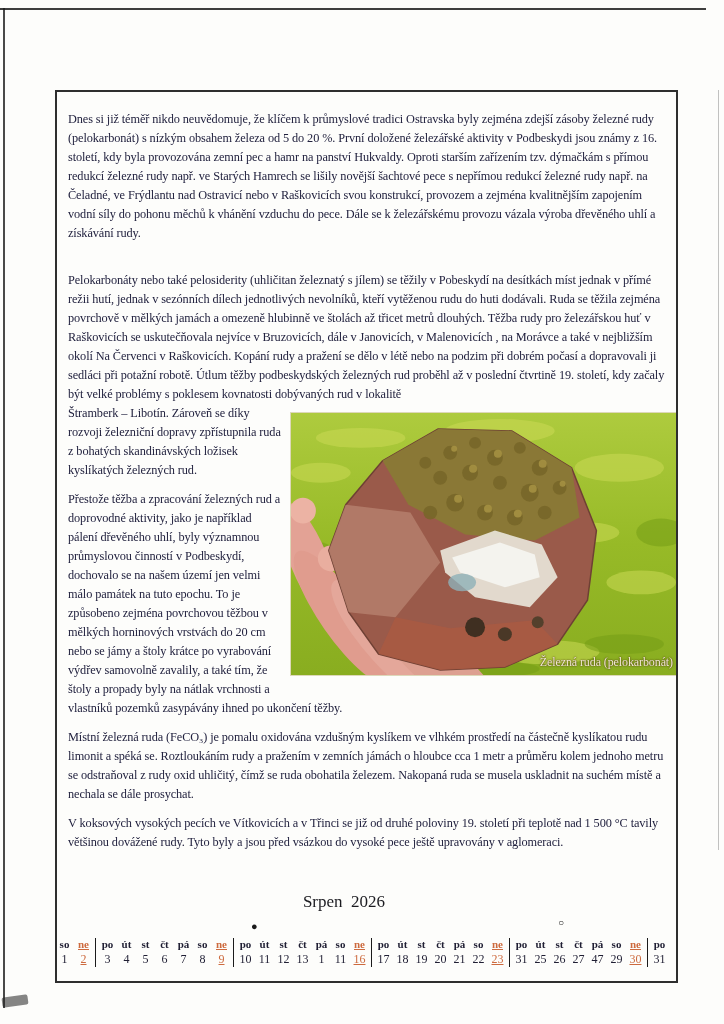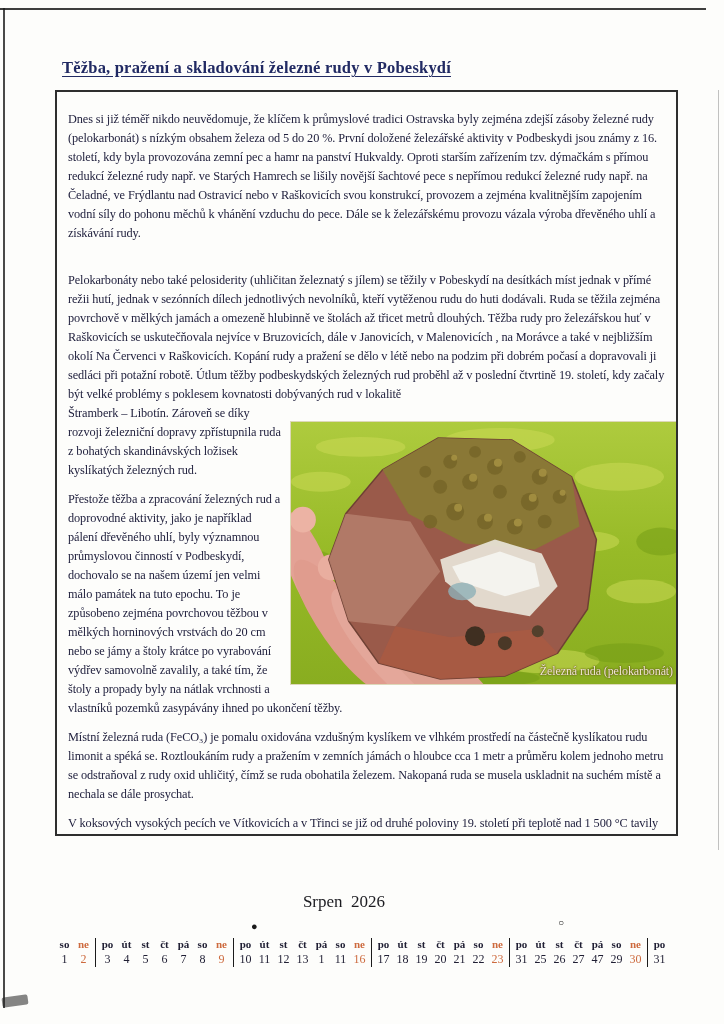--- a/index.html
+++ b/index.html
@@ -20,31 +20,31 @@
   .scan-right{position:absolute;right:5px;top:90px;width:1px;height:760px;background:#9a9a9a;opacity:.6;}
   .scan-corner{position:absolute;left:2px;top:996px;width:26px;height:10px;background:#222;opacity:.55;border-radius:2px;transform:rotate(-8deg);}
 
   .title{
     position:absolute; left:62px; top:58px;
     font-size:16.5px; font-weight:700; color:var(--title);
     text-decoration:underline; text-underline-offset:3px;
     letter-spacing:.2px;
   }
   .textbox{
-    position:absolute; left:55px; top:90px; width:623px; height:746px;
+    position:absolute; left:55px; top:90px; width:623px; height:893px;
     border:2px solid var(--box_border);
     padding:18px 11px 0 11px; overflow:hidden;
     font-size:12.3px; line-height:19px; text-align:left;
     letter-spacing:-0.1px;
   }
   .para{margin:0 0 10px 0;}
   .para.tight{margin-bottom:0;margin-top:28px;}
   figure.photo{
     float:right; width:389px; height:262px;
-    margin:18px -15px 6px 9px; position:relative;
+    margin:9px -15px 6px 9px; position:relative;
     outline:1px solid rgba(190,180,120,.5);
   }
   figure.photo svg{display:block;width:100%;height:100%;}
   .caption{
     position:absolute; right:7px; bottom:3px;
     font-size:12px; color:var(--caption);
     text-shadow:0 0 2px rgba(80,55,20,.9), 0 0 1px rgba(80,55,20,.9);
   }
   .month-title{
     position:absolute; left:0; right:0; top:892px;
@@ -57,32 +57,31 @@
   }
   .moon{position:absolute; color:#1a1a1a; line-height:1;}
   .new-moon{left:198px; top:-17px; font-size:11px;}
   .full-moon{left:505px; top:-20px; font-size:10px;}
   .weeks{display:flex; align-items:stretch;}
   .week{display:flex; padding:0 2px; border-right:1.6px solid #1b1b1b;}
   .week:last-child{border-right:none;}
   .day{width:19px; text-align:center; color:var(--cal_text);}
   .day .dow{font-size:11px; font-weight:700; line-height:13px;}
   .day .num{font-size:12px; font-weight:400; line-height:16px;}
-  .day.sun .dow, .day.sun .num{color:var(--sunday);}
+  .day.sun .dow, .day.sun .num{color:var(--sunday);text-decoration:underline;}
 </style>
 </head>
 <body>
 
 <div class="page">
   <div class="scan-top"></div>
   <div class="scan-left"></div>
   <div class="scan-right"></div>
   <div class="scan-corner"></div>
 
-  <h1 class="title">Těžba, pražení a skladování železné rudy v Pobeskydí</h1>
 
   <div class="textbox">
     <p class="para">Dnes si již téměř nikdo neuvědomuje, že klíčem k průmyslové tradici Ostravska byly zejména zdejší zásoby železné rudy (pelokarbonát) s nízkým obsahem železa od 5 do 20 %. První doložené železářské aktivity v Podbeskydi jsou známy z 16. století, kdy byla provozována zemní pec a hamr na panství Hukvaldy. Oproti starším zařízením tzv. dýmačkám s přímou redukcí železné rudy např. ve Starých Hamrech se lišily novější šachtové pece s nepřímou redukcí železné rudy např. na Čeladné, ve Frýdlantu nad Ostravicí nebo v Raškovicích svou konstrukcí, provozem a zejména kvalitnějším zapojením vodní síly do pohonu měchů k vhánění vzduchu do pece. Dále se k železářskému provozu vázala výroba dřevěného uhlí a získávání rudy.</p>
     <p class="para tight">Pelokarbonáty nebo také pelosiderity (uhličitan železnatý s jílem) se těžily v Pobeskydí na desítkách míst jednak v přímé režii hutí, jednak v sezónních dílech jednotlivých nevolníků, kteří vytěženou rudu do huti dodávali. Ruda se těžila zejména povrchově v mělkých jamách a omezeně hlubinně ve štolách až třicet metrů dlouhých. Těžba rudy pro železářskou huť v Raškovicích se uskutečňovala nejvíce v Bruzovicích, dále v Janovicích, v Malenovicích , na Morávce a také v nejbližším okolí Na Červenci v Raškovicích. Kopání rudy a pražení se dělo v létě nebo na podzim při dobrém počasí a dopravovali ji sedláci při potažní robotě. Útlum těžby podbeskydských železných rud proběhl až v poslední čtvrtině 19. století, kdy začaly být velké problémy s poklesem kovnatosti dobývaných rud v lokalitě</p>
 
     <figure class="photo">
       <svg viewBox="0 0 391 263" preserveAspectRatio="none">
         <defs>
           <linearGradient id="grass" x1="0" y1="0" x2="0" y2="1">
             <stop offset="0" stop-color="#aecb3e"></stop>

